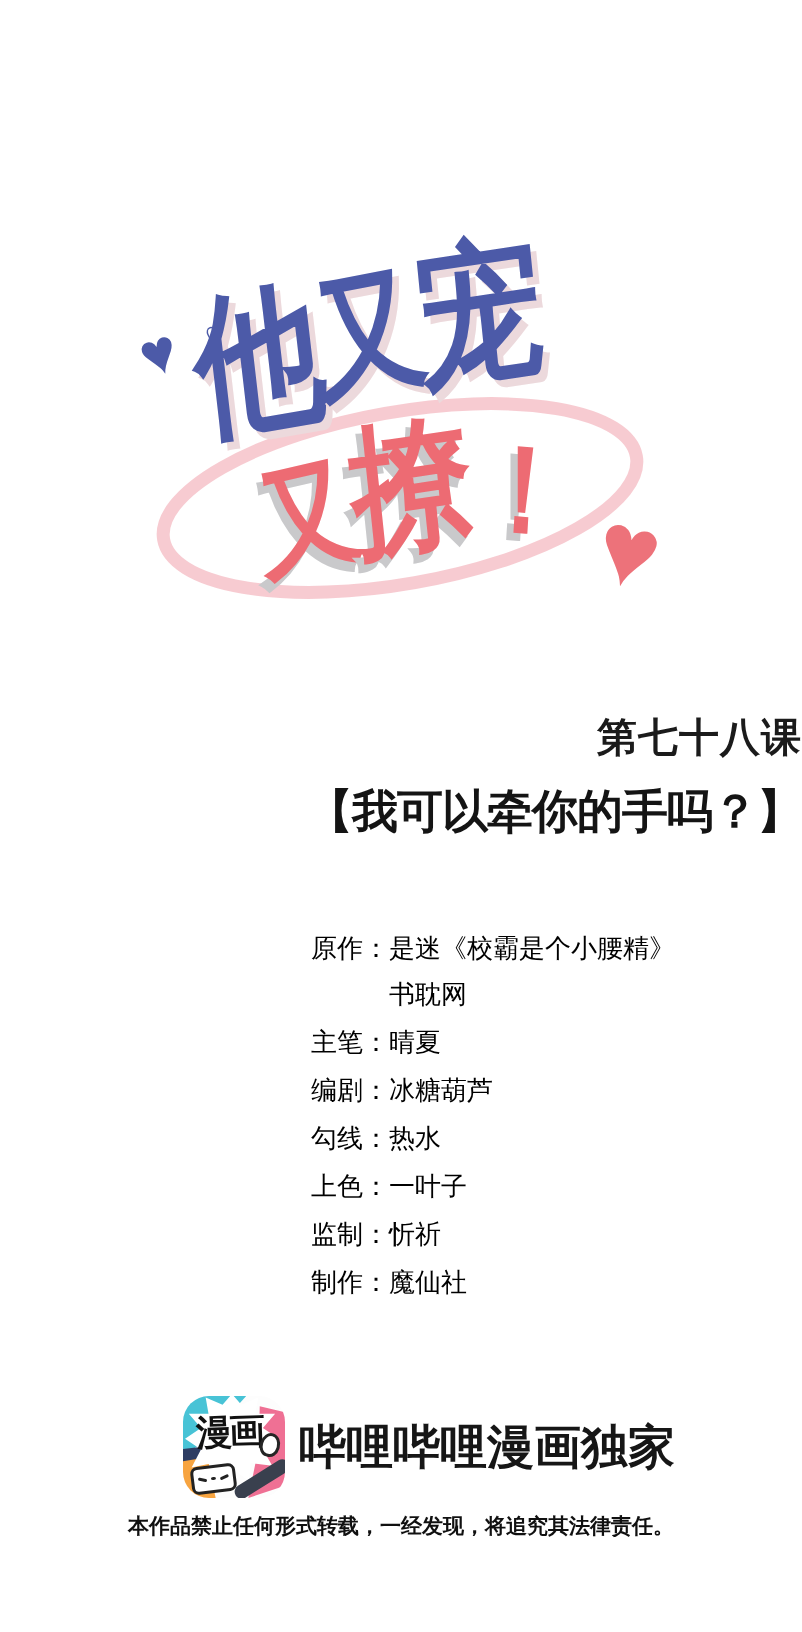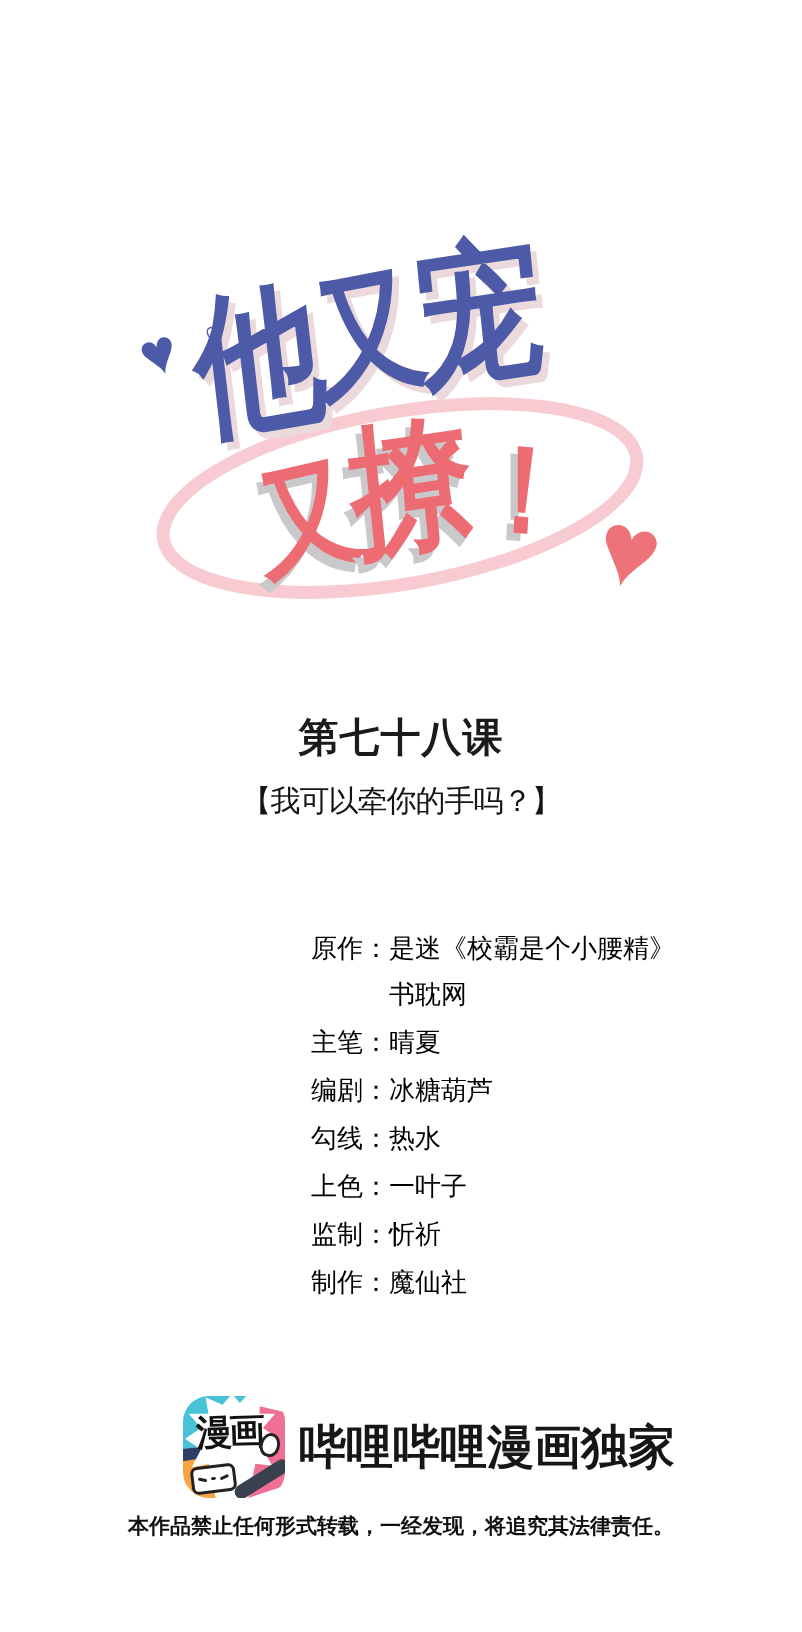--- a/index.html
+++ b/index.html
@@ -52,23 +52,23 @@
   .logo-pink .p1 { display: inline-block; transform: rotate(-3deg); font-size: 128px; }
   .logo-pink .excl { display: inline-block; transform: rotate(8deg) translateY(4px); font-size: 108px; margin-left: 6px; }
 
   .heart-pink {
     position: absolute; left: 598px; top: 238px;
     font-size: 104px; line-height: 1; color: #ed6b73;
     transform: rotate(14deg); opacity: 0.95;
   }
 
   
-  .chapter { position: absolute; left: 0; top: 710px; width: 802px; text-align: center; }
+  .chapter { position: absolute; left: 0; top: 710px; width: 802px; text-align: right; }
   .chapter-number { font-size: 40px; font-weight: 700; letter-spacing: 1px; color: #1b1b1b; }
-  .chapter-title  { margin-top: 16px; font-size: 30px; font-weight: 400; letter-spacing: -1px; color: #141414; }
+  .chapter-title  { margin-top: 16px; font-size: 46px; font-weight: 700; letter-spacing: -1px; color: #141414; }
 
   
   .credits { position: absolute; left: 311px; top: 934px; font-size: 26px; color: #000000; font-weight: 400; }
   .credit-row { display: flex; line-height: 28px; margin-bottom: 20px; }
   .credit-label { white-space: nowrap; }
   .credit-value { white-space: nowrap; }
   .credit-value .line2 { margin-top: 18px; }
 
   
   .brand { position: absolute; left: 183px; top: 1396px; display: flex; align-items: center; }

